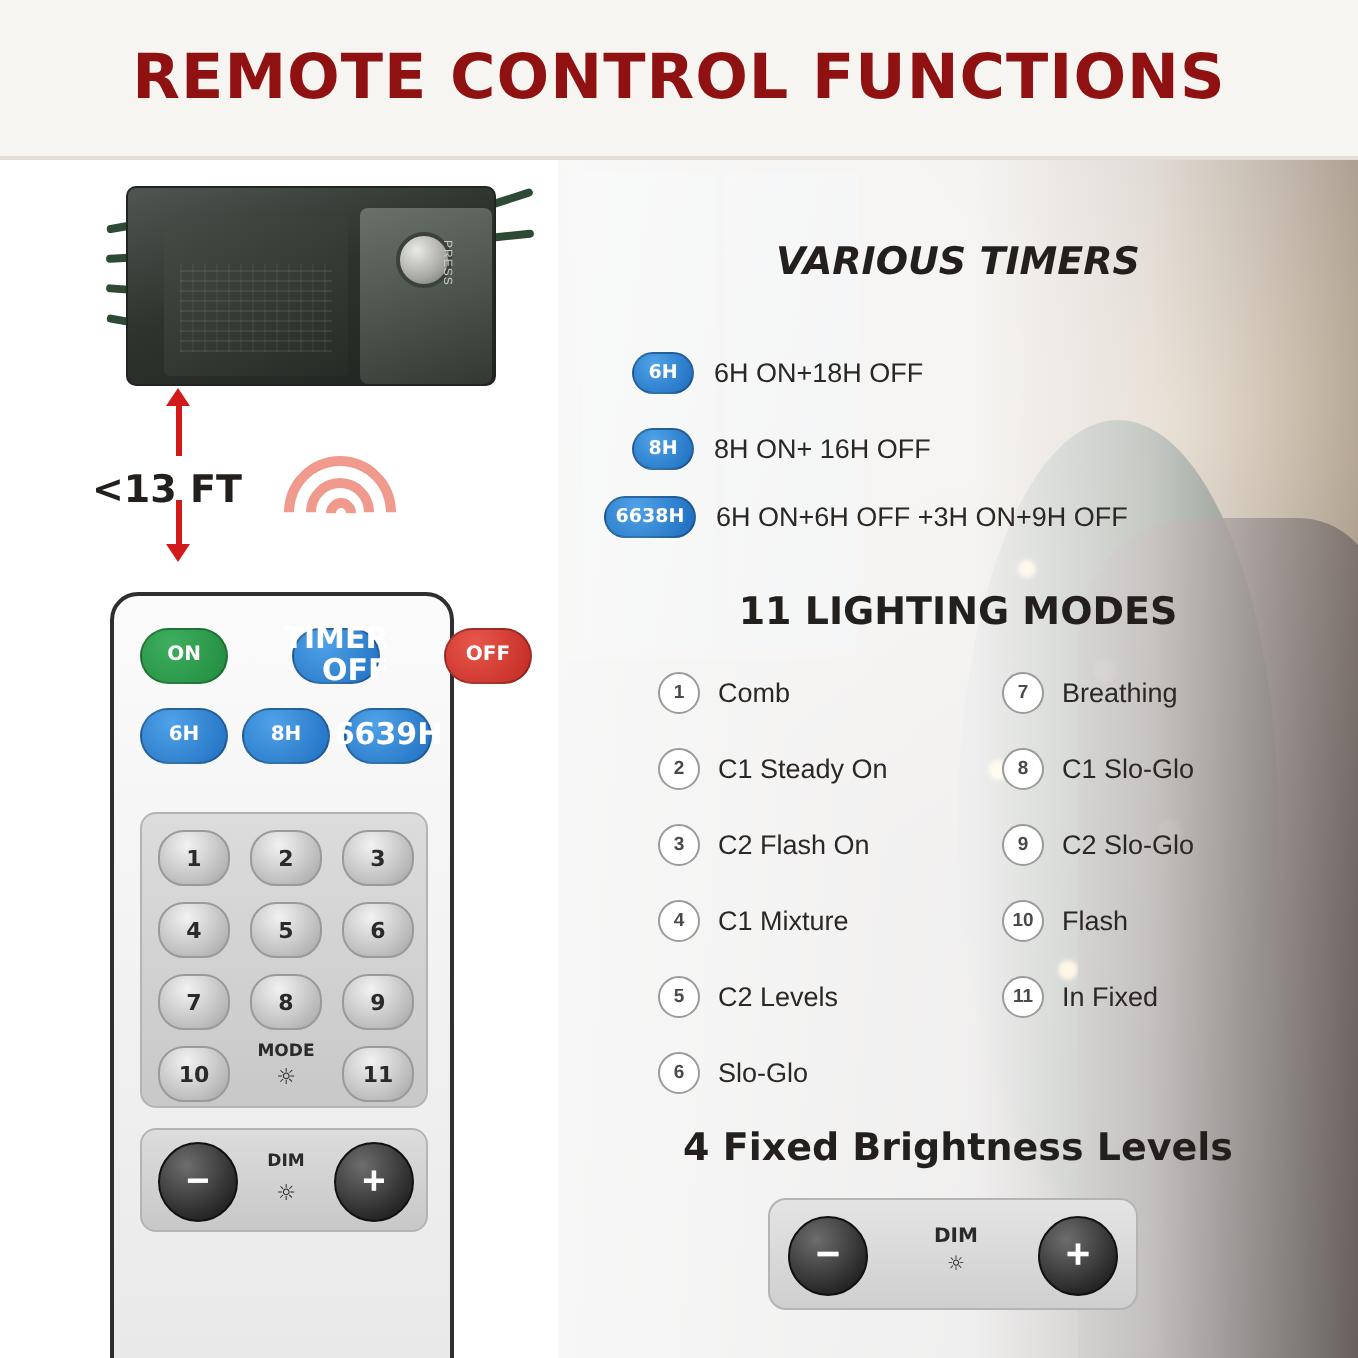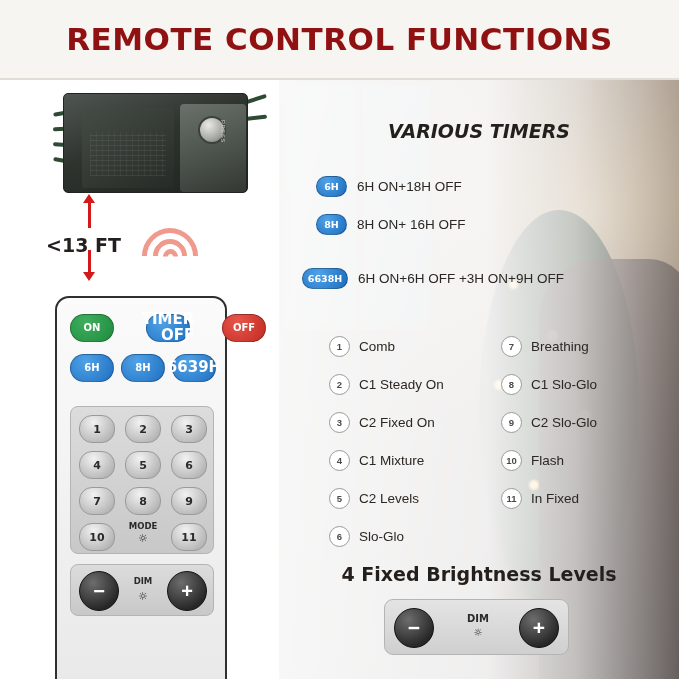--- a/index.html
+++ b/index.html
@@ -379,37 +379,38 @@
       <div class="sec-title" style="top:40px;font-style:italic;">VARIOUS TIMERS</div>
 
       <div class="timer-row" style="left:37px; top:96px;">
         <div class="badge w1">6H</div>
         <div>6H ON+18H OFF</div>
       </div>
       <div class="timer-row" style="left:37px; top:134px;">
         <div class="badge w1">8H</div>
         <div>8H ON+ 16H OFF</div>
       </div>
-      <div class="timer-row" style="left:23px; top:188px;">
+      <div class="timer-row" style="left:23px; top:168px;">
         <div class="badge w2">6638H</div>
         <div>6H ON+6H OFF +3H ON+9H OFF</div>
       </div>
 
+      <div class="sec-title" style="top:215px;">11 LIGHTING MODES</div>
 
       <div class="mode-item" style="left:50px; top:256px;">
         <div class="num">1</div>
         <div>Comb</div>
       </div>
       <div class="mode-item" style="left:50px; top:294px;">
         <div class="num">2</div>
         <div>C1 Steady On</div>
       </div>
       <div class="mode-item" style="left:50px; top:332px;">
         <div class="num">3</div>
-        <div>C2 Fixed On</div>
+        <div>C2 Flash On</div>
       </div>
       <div class="mode-item" style="left:50px; top:370px;">
         <div class="num">4</div>
         <div>C1 Mixture</div>
       </div>
       <div class="mode-item" style="left:50px; top:408px;">
         <div class="num">5</div>
         <div>C2 Levels</div>
       </div>
       <div class="mode-item" style="left:50px; top:446px;">

